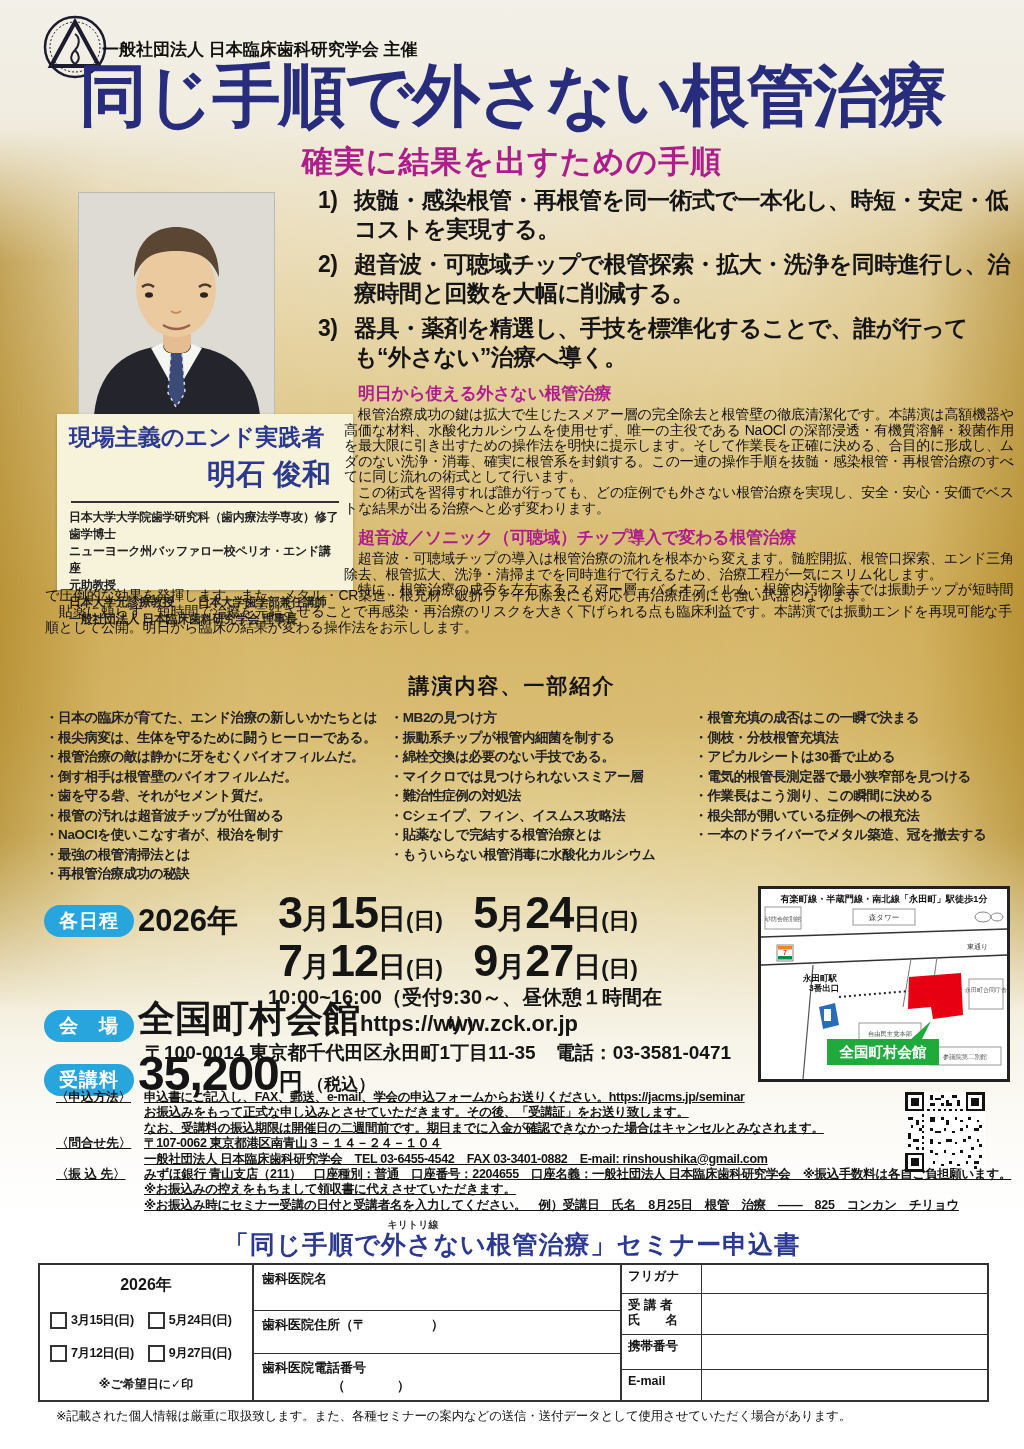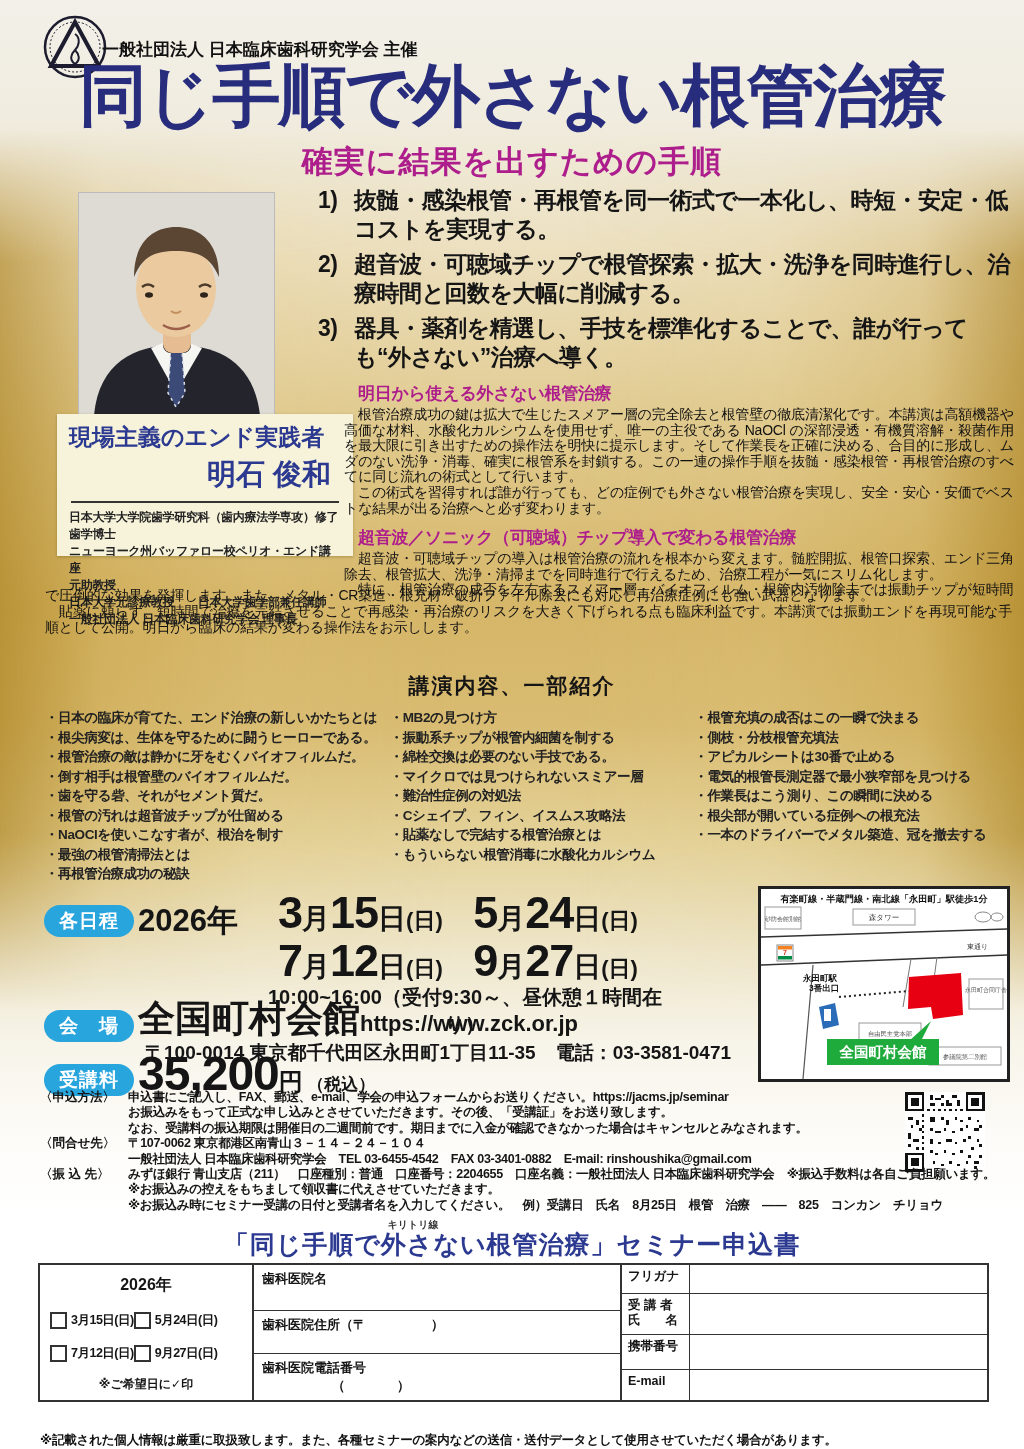--- a/index.html
+++ b/index.html
@@ -13,21 +13,21 @@
     mask-image:linear-gradient(180deg,transparent 0,#000 15%,#000 80%,transparent 100%);}
   .abs{position:absolute;}
   
   .logo{left:42px;top:14px;width:66px;height:66px;}
   .organizer{left:102px;top:38px;font-size:17px;font-weight:900;color:#111;}
   .main-title{left:0;right:0;top:58px;text-align:center;font-size:68px;font-weight:900;
     color:#272d7c;letter-spacing:-2px;line-height:1.1;}
   .sub-title{left:0;right:0;top:141px;text-align:center;font-size:31px;font-weight:900;color:#ad1e8c;letter-spacing:1px;}
   
   .photo{left:79px;top:193px;width:195px;height:222px;background:#dcd9d4;box-shadow:0 0 0 1px #bbb;}
-  .speaker-box{left:57px;top:414px;width:296px;height:142px;background:#f7f3da;box-shadow:0 1px 3px rgba(90,70,10,.35);padding:8px 12px 6px 12px;box-sizing:border-box;}
+  .speaker-box{left:57px;top:414px;width:296px;height:176px;background:#f7f3da;box-shadow:0 1px 3px rgba(90,70,10,.35);padding:8px 12px 6px 12px;box-sizing:border-box;}
   .tagline{font-size:23px;font-weight:900;color:#2b3990;letter-spacing:0px;}
   .spk-name{font-size:29px;font-weight:900;color:#2b3990;text-align:right;padding-right:10px;margin-top:2px;}
   .spk-rule{border:none;border-top:2px solid #333;margin:6px 2px 6px 2px;}
   .bio-line{font-size:12px;font-weight:700;color:#222;line-height:17px;letter-spacing:-0.3px;}
   
   .right-col{left:318px;top:186px;width:696px;}
   .point{display:flex;font-size:23px;font-weight:900;line-height:29px;color:#151515;margin-bottom:6px;letter-spacing:-0.5px;}
   .pt-num{flex:0 0 36px;}
   .pt-text{flex:1;}
   .sec{margin:10px 0 0 26px;}
@@ -61,51 +61,51 @@
   .venue-tel{margin-left:20px;font-weight:900;}
   .b-fee{left:44px;top:1064px;}
   .fee-line{left:138px;top:1046px;white-space:nowrap;}
   .fee-amt{font-size:48px;font-weight:900;letter-spacing:-1px;}
   .fee-unit{font-size:24px;font-weight:900;}
   .fee-tax{font-size:17px;font-weight:700;}
   
   .map{left:758px;top:886px;width:252px;height:196px;background:#0f766e;border:3px solid #222;box-sizing:border-box;}
   .qr{left:905px;top:1092px;width:80px;height:80px;}
   
-  .apply{left:40px;top:1090px;width:860px;}
+  .apply{left:56px;top:1090px;width:860px;text-decoration:underline;}
   .arow{display:flex;}
   .albl{flex:0 0 88px;font-size:12.5px;font-weight:700;line-height:15.4px;}
   .alines{flex:1;}
   .alines div{font-size:12.5px;font-weight:700;line-height:15.4px;letter-spacing:-0.3px;white-space:nowrap;}
   
   .cutline{left:0;top:1216px;width:826px;display:flex;align-items:center;flex-direction:column;}
   .dash{flex:1;border-top:2px dashed #555;}
   .cutlbl{flex:0 0 auto;padding:0 8px;font-size:10px;color:#333;font-weight:700;}
   
   .form-title{left:0;top:1228px;width:1024px;text-align:center;font-size:25px;font-weight:900;color:#2b3990;letter-spacing:1px;}
   .ftable{left:38px;top:1263px;width:947px;height:135px;border:2px solid #333;box-sizing:content-box;display:flex;background:#fff;}
   .colA{width:214px;border-right:2px solid #333;box-sizing:border-box;padding-top:10px;}
   .fyear{text-align:center;font-size:16px;font-weight:900;}
-  .cbrow{display:flex;gap:0;margin:16px 0 0 10px;}
+  .cbrow{display:flex;gap:14px;margin:16px 0 0 10px;}
   .cb{display:flex;align-items:center;gap:4px;}
   .cbbox{width:13px;height:13px;border:2px solid #333;background:#fff;flex:0 0 auto;}
   .cblbl{font-size:12.5px;font-weight:900;letter-spacing:-0.5px;white-space:nowrap;}
   .cbnote{text-align:center;font-size:12px;font-weight:700;margin-top:14px;}
   .colB{width:368px;border-right:2px solid #333;box-sizing:border-box;display:flex;flex-direction:column;}
   .bcell{border-bottom:1.5px solid #333;box-sizing:border-box;padding:5px 8px;font-size:13px;font-weight:700;}
   .bcell:last-child{border-bottom:none;}
   .b1{height:53px;} .b2{height:49px;} .b3{flex:1;}
   .telparen{display:block;padding-left:70px;font-size:13px;}
   .colCD{flex:1;display:flex;flex-direction:column;}
   .cdrow{display:flex;border-bottom:1.5px solid #333;box-sizing:border-box;}
   .cdrow:last-child{border-bottom:none;}
   .r1{height:29px;} .r2{height:41px;} .r3{height:35px;} .r4{flex:1;}
-  .clbl{width:68px;border-right:1.5px solid #333;box-sizing:border-box;padding:4px 6px;font-size:12.5px;font-weight:700;white-space:pre-line;line-height:15px;}
+  .clbl{width:80px;border-right:1.5px solid #333;box-sizing:border-box;padding:4px 6px;font-size:12.5px;font-weight:700;white-space:pre-line;line-height:15px;}
   .cval{flex:1;background:#fff;}
-  .privacy{left:40px;top:1408px;width:960px;font-size:12.5px;font-weight:700;color:#111;letter-spacing:-0.2px;margin-top:24px;}
+  .privacy{left:56px;top:1408px;width:960px;font-size:12.5px;font-weight:400;color:#111;letter-spacing:-0.2px;}
   svg text{font-family:"Liberation Sans","DejaVu Sans",sans-serif;}
 </style>
 </head>
 <body>
 
 <div class="poster">
   <div class="bg"></div>
   <div class="gold-band"></div>
 
   <svg class="abs logo" viewBox="0 0 66 66">

